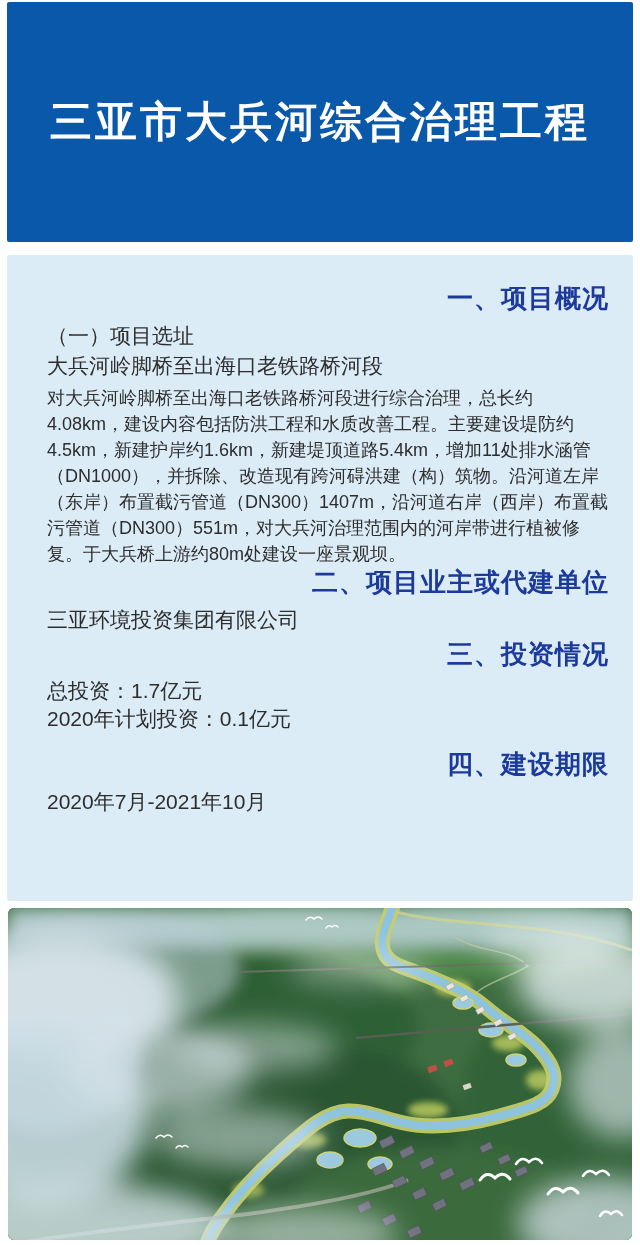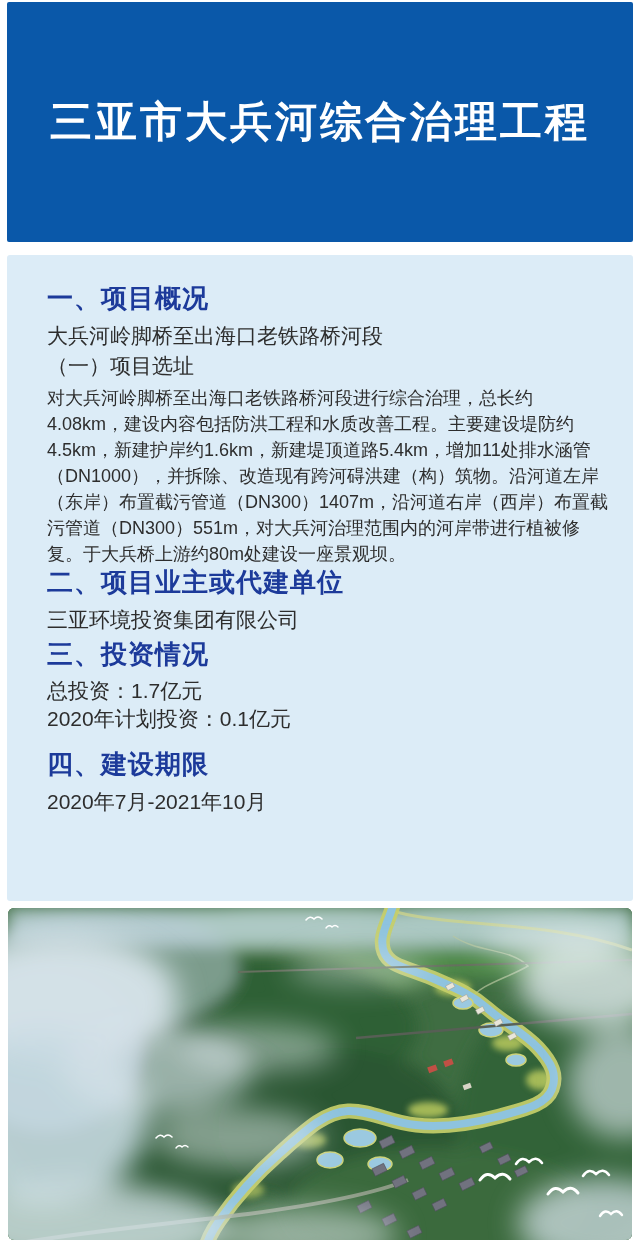--- a/index.html
+++ b/index.html
@@ -22,21 +22,21 @@
   }
 
   
   .panel{
     position:absolute;left:7px;top:255px;width:626px;height:646px;
     background:#dcecf7;border-radius:3px;
     box-sizing:border-box;padding:28px 24px 0 40px;
   }
   .panel h2{
     margin:0 0 8px 0;color:#1c3a9a;font-size:26px;line-height:30px;
-    font-weight:bold;letter-spacing:1px;
+    font-weight:bold;letter-spacing:1px;text-align:right;
   }
   .panel p{margin:0;color:#2d2d2d;}
   .line{font-size:21px;line-height:30px;}
   .para{font-size:18px;line-height:26px;margin-top:4px !important;max-width:572px;}
   .s2{}
   .s3{margin-top:4px;}
   .s4{margin-top:16px;}
   .inv{line-height:28px;}
 
   
@@ -52,22 +52,22 @@
 <div class="page">
 
   <header class="banner">
     <h1>三亚市大兵河综合治理工程</h1>
   </header>
 
   <main class="panel">
 
     <section>
       <h2>一、项目概况</h2>
+      <p class="line">（一）项目选址</p>
       <p class="line">大兵河岭脚桥至出海口老铁路桥河段</p>
-      <p class="line">（一）项目选址</p>
       <p class="para">对大兵河岭脚桥至出海口老铁路桥河段进行综合治理，总长约4.08km，建设内容包括防洪工程和水质改善工程。主要建设堤防约4.5km，新建护岸约1.6km，新建堤顶道路5.4km，增加11处排水涵管（DN1000），并拆除、改造现有跨河碍洪建（构）筑物。沿河道左岸（东岸）布置截污管道（DN300）1407m，沿河道右岸（西岸）布置截污管道（DN300）551m，对大兵河治理范围内的河岸带进行植被修复。于大兵桥上游约80m处建设一座景观坝。</p>
     </section>
 
     <section class="s2">
       <h2>二、项目业主或代建单位</h2>
       <p class="line">三亚环境投资集团有限公司</p>
     </section>
 
     <section class="s3">
       <h2>三、投资情况</h2>

